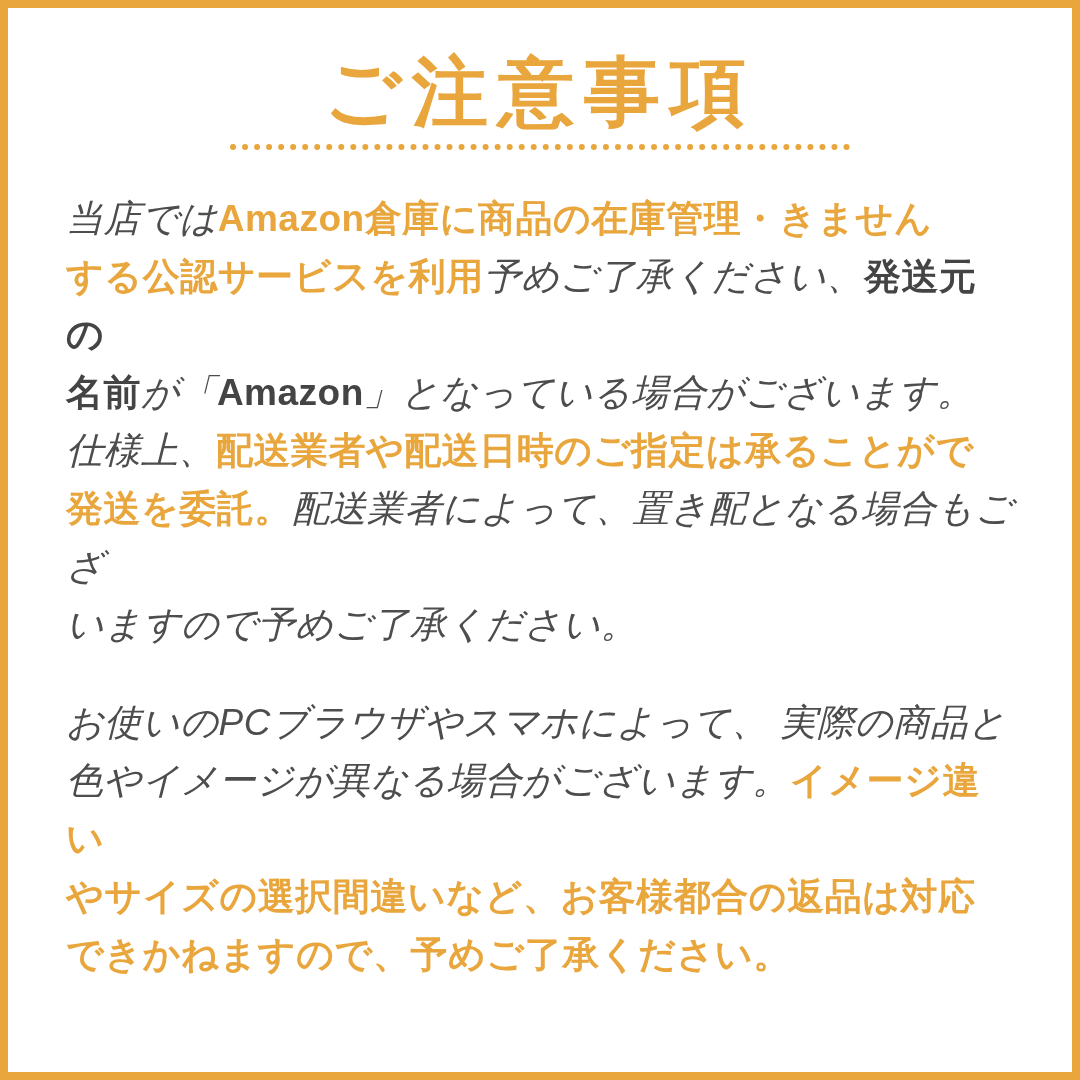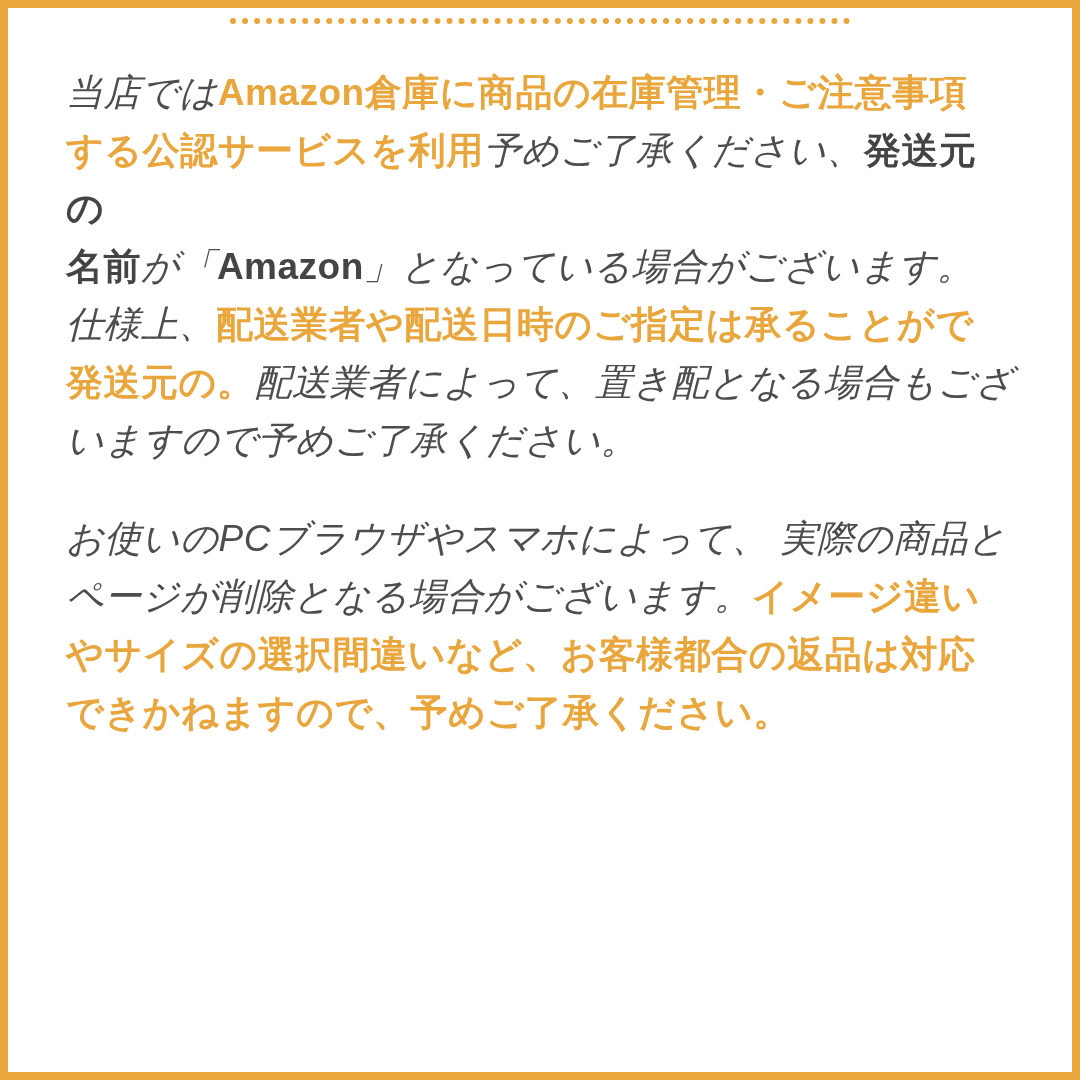--- a/index.html
+++ b/index.html
@@ -59,26 +59,27 @@
   }
   .run-accent {
     color: var(--accent);
     font-weight: bold;
   }
 </style>
 </head>
 <body>
 
 <div class="frame">
+  <h1 class="page-title">ご注意事項</h1>
   <div class="dotted-divider"></div>
   <div class="notice-body">
-      <p class="para"><span class="run run-normal">当店では</span><span class="run run-accent">Amazon倉庫に商品の在庫管理・ご注意事項
+      <p class="para"><span class="run run-normal">当店では</span><span class="run run-accent">Amazon倉庫に商品の在庫管理・きません
 する公認サービスを利用</span><span class="run run-normal">予めご了承ください、</span><span class="run run-bold">発送元の
 名前</span><span class="run run-normal">が「</span><span class="run run-bold">Amazon</span><span class="run run-normal">」となっている場合がございます。
 仕様上、</span><span class="run run-accent">配送業者や配送日時のご指定は承ることがで
-発送元の。</span><span class="run run-normal">配送業者によって、置き配となる場合もござ
+発送を委託。</span><span class="run run-normal">配送業者によって、置き配となる場合もござ
 いますので予めご了承ください。</span></p>
       <p class="para"><span class="run run-normal">お使いのPCブラウザやスマホによって、 実際の商品と
-ページが削除となる場合がございます。</span><span class="run run-accent">イメージ違い
+色やイメージが異なる場合がございます。</span><span class="run run-accent">イメージ違い
 やサイズの選択間違いなど、お客様都合の返品は対応
 できかねますので、予めご了承ください。</span></p>
     </div>
 </div>
 
 </body></html>

